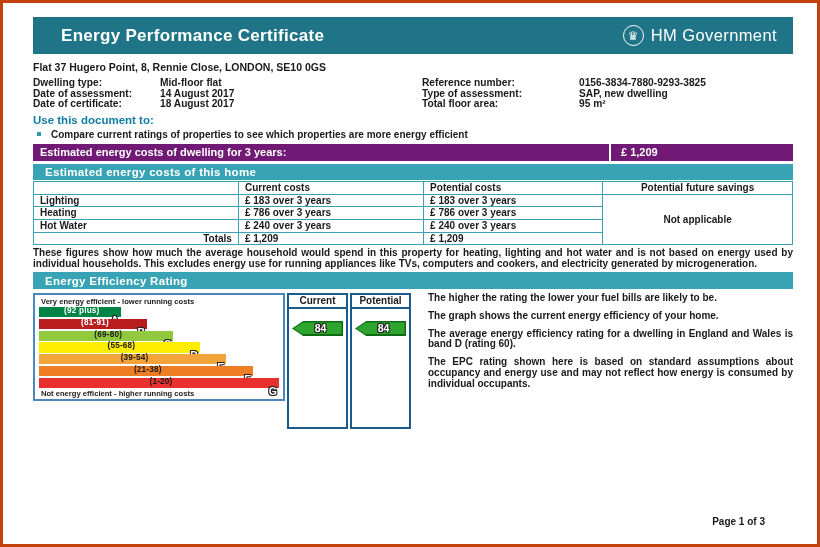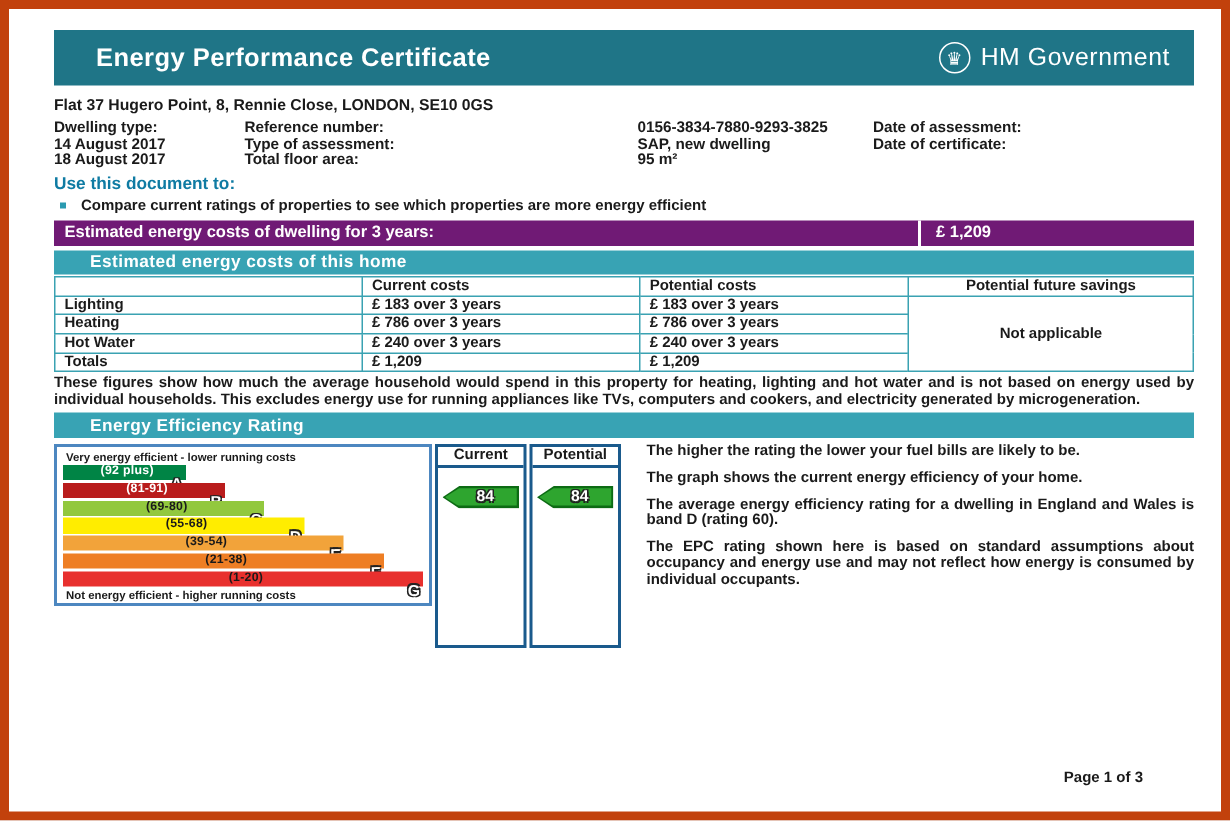--- a/index.html
+++ b/index.html
@@ -1,20 +1,20 @@
 <!DOCTYPE html>
 <html><head>
 <meta charset="utf-8">
 <style>
   * { margin:0; padding:0; box-sizing:border-box; }
   html,body { background:#e8e8e8; }
   body { font-family:"Liberation Sans","DejaVu Sans",sans-serif; }
   .page {
     position:relative; width:820px; height:547px; background:#fff;
-    border:6px solid #c2410c; overflow:hidden;
+    border:3px solid #c2410c; overflow:hidden;
     font-weight:700; color:#1a1a1a;
   }
   .content { position:absolute; left:30px; top:14px; width:760px; }
 
   
   .hdr {
     height:37px; background:#1f7587; color:#fff;
     display:flex; align-items:center; justify-content:space-between;
     padding:0 16px 0 28px;
   }
@@ -45,35 +45,35 @@
   .red-banner {
     margin-top:4px; height:17px; background:#701a75; color:#fff;
     display:flex; align-items:center; font-size:11px;
   }
   .red-banner .lbl { flex:0 0 576px; padding-left:7px; }
   .red-banner .sep { width:2px; height:100%; background:#fff; }
   .red-banner .val { padding-left:10px; }
 
   .teal-banner {
     margin-top:3px; height:16.5px; background:#38a3b4; color:#fff;
-    display:flex; align-items:center; padding-left:24px;
+    display:flex; align-items:center; padding-left:12px;
     font-size:11.5px; letter-spacing:.3px;
   }
 
   
   table.costs { margin-top:1px; width:100%; border-collapse:collapse; font-size:10px; }
   table.costs td, table.costs th {
     border:1.5px solid #3aa2b2; padding:1px 6px; line-height:9.6px; text-align:left;
     font-weight:700;
   }
   table.costs .c0 { width:27%; }
   table.costs .c1 { width:24.4%; }
   table.costs .c2 { width:23.6%; }
   table.costs .c3 { width:25%; text-align:center; }
-  table.costs .totals-lbl { text-align:left; }
+  table.costs .totals-lbl { text-align:right; }
 
   .disclaimer { margin-top:3px; font-size:10px; line-height:10.6px; text-align:justify; }
 
   
   .chart-wrap { margin-top:4px; display:flex; align-items:flex-start; }
   .chart-box {
     width:252px; height:108px; border:2px solid #4d87c0; padding:2px 4px 1px 4px;
   }
   .scale-note { font-size:7.6px; line-height:9px; padding-left:2px; }
   .bands { margin-top:1px; }
@@ -125,20 +125,21 @@
       <span class="gov">
         <span class="gov-emblem">♛</span>
         <span class="gov-text">HM Government</span>
       </span>
     </div>
 
     <div class="address">Flat 37 Hugero Point, 8, Rennie Close, LONDON, SE10 0GS</div>
 
     <div class="details">
       <div>Dwelling type:</div>
+      <div>Mid-floor flat</div>
       <div>Reference number:</div>
       <div>0156-3834-7880-9293-3825</div>
 
       <div>Date of assessment:</div>
       <div>14 August 2017</div>
       <div>Type of assessment:</div>
       <div>SAP, new dwelling</div>
 
       <div>Date of certificate:</div>
       <div>18 August 2017</div>

